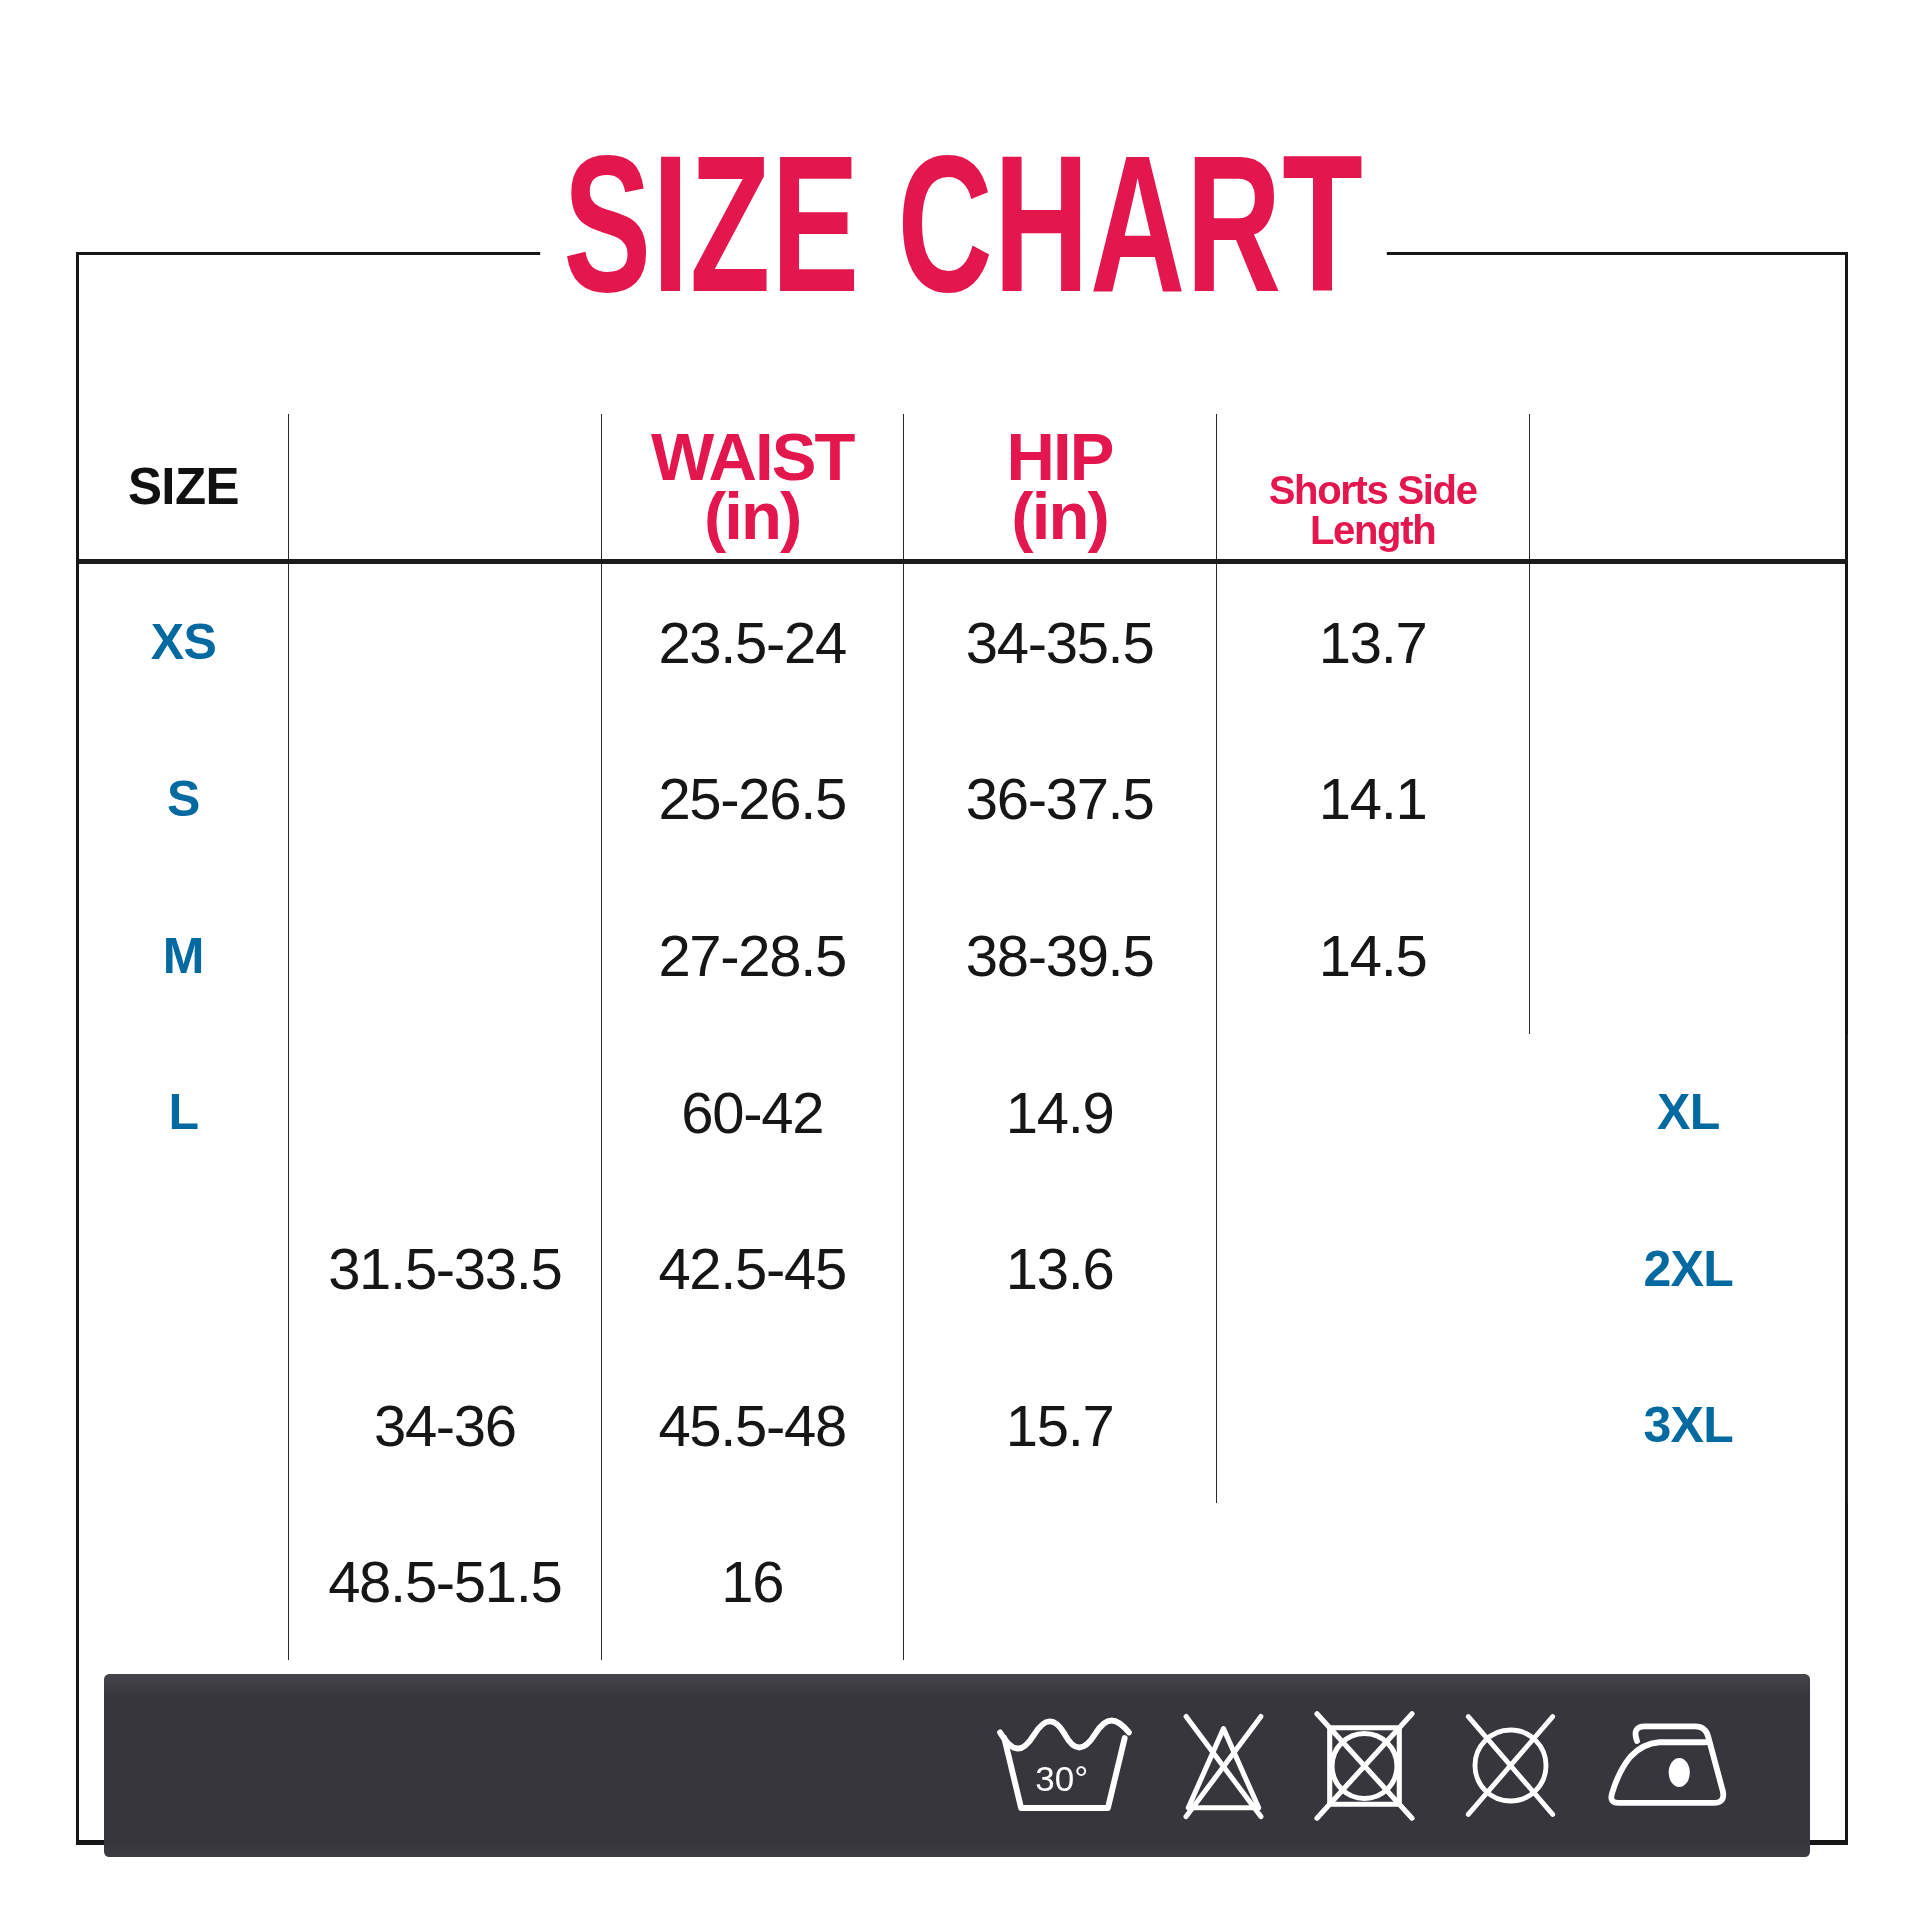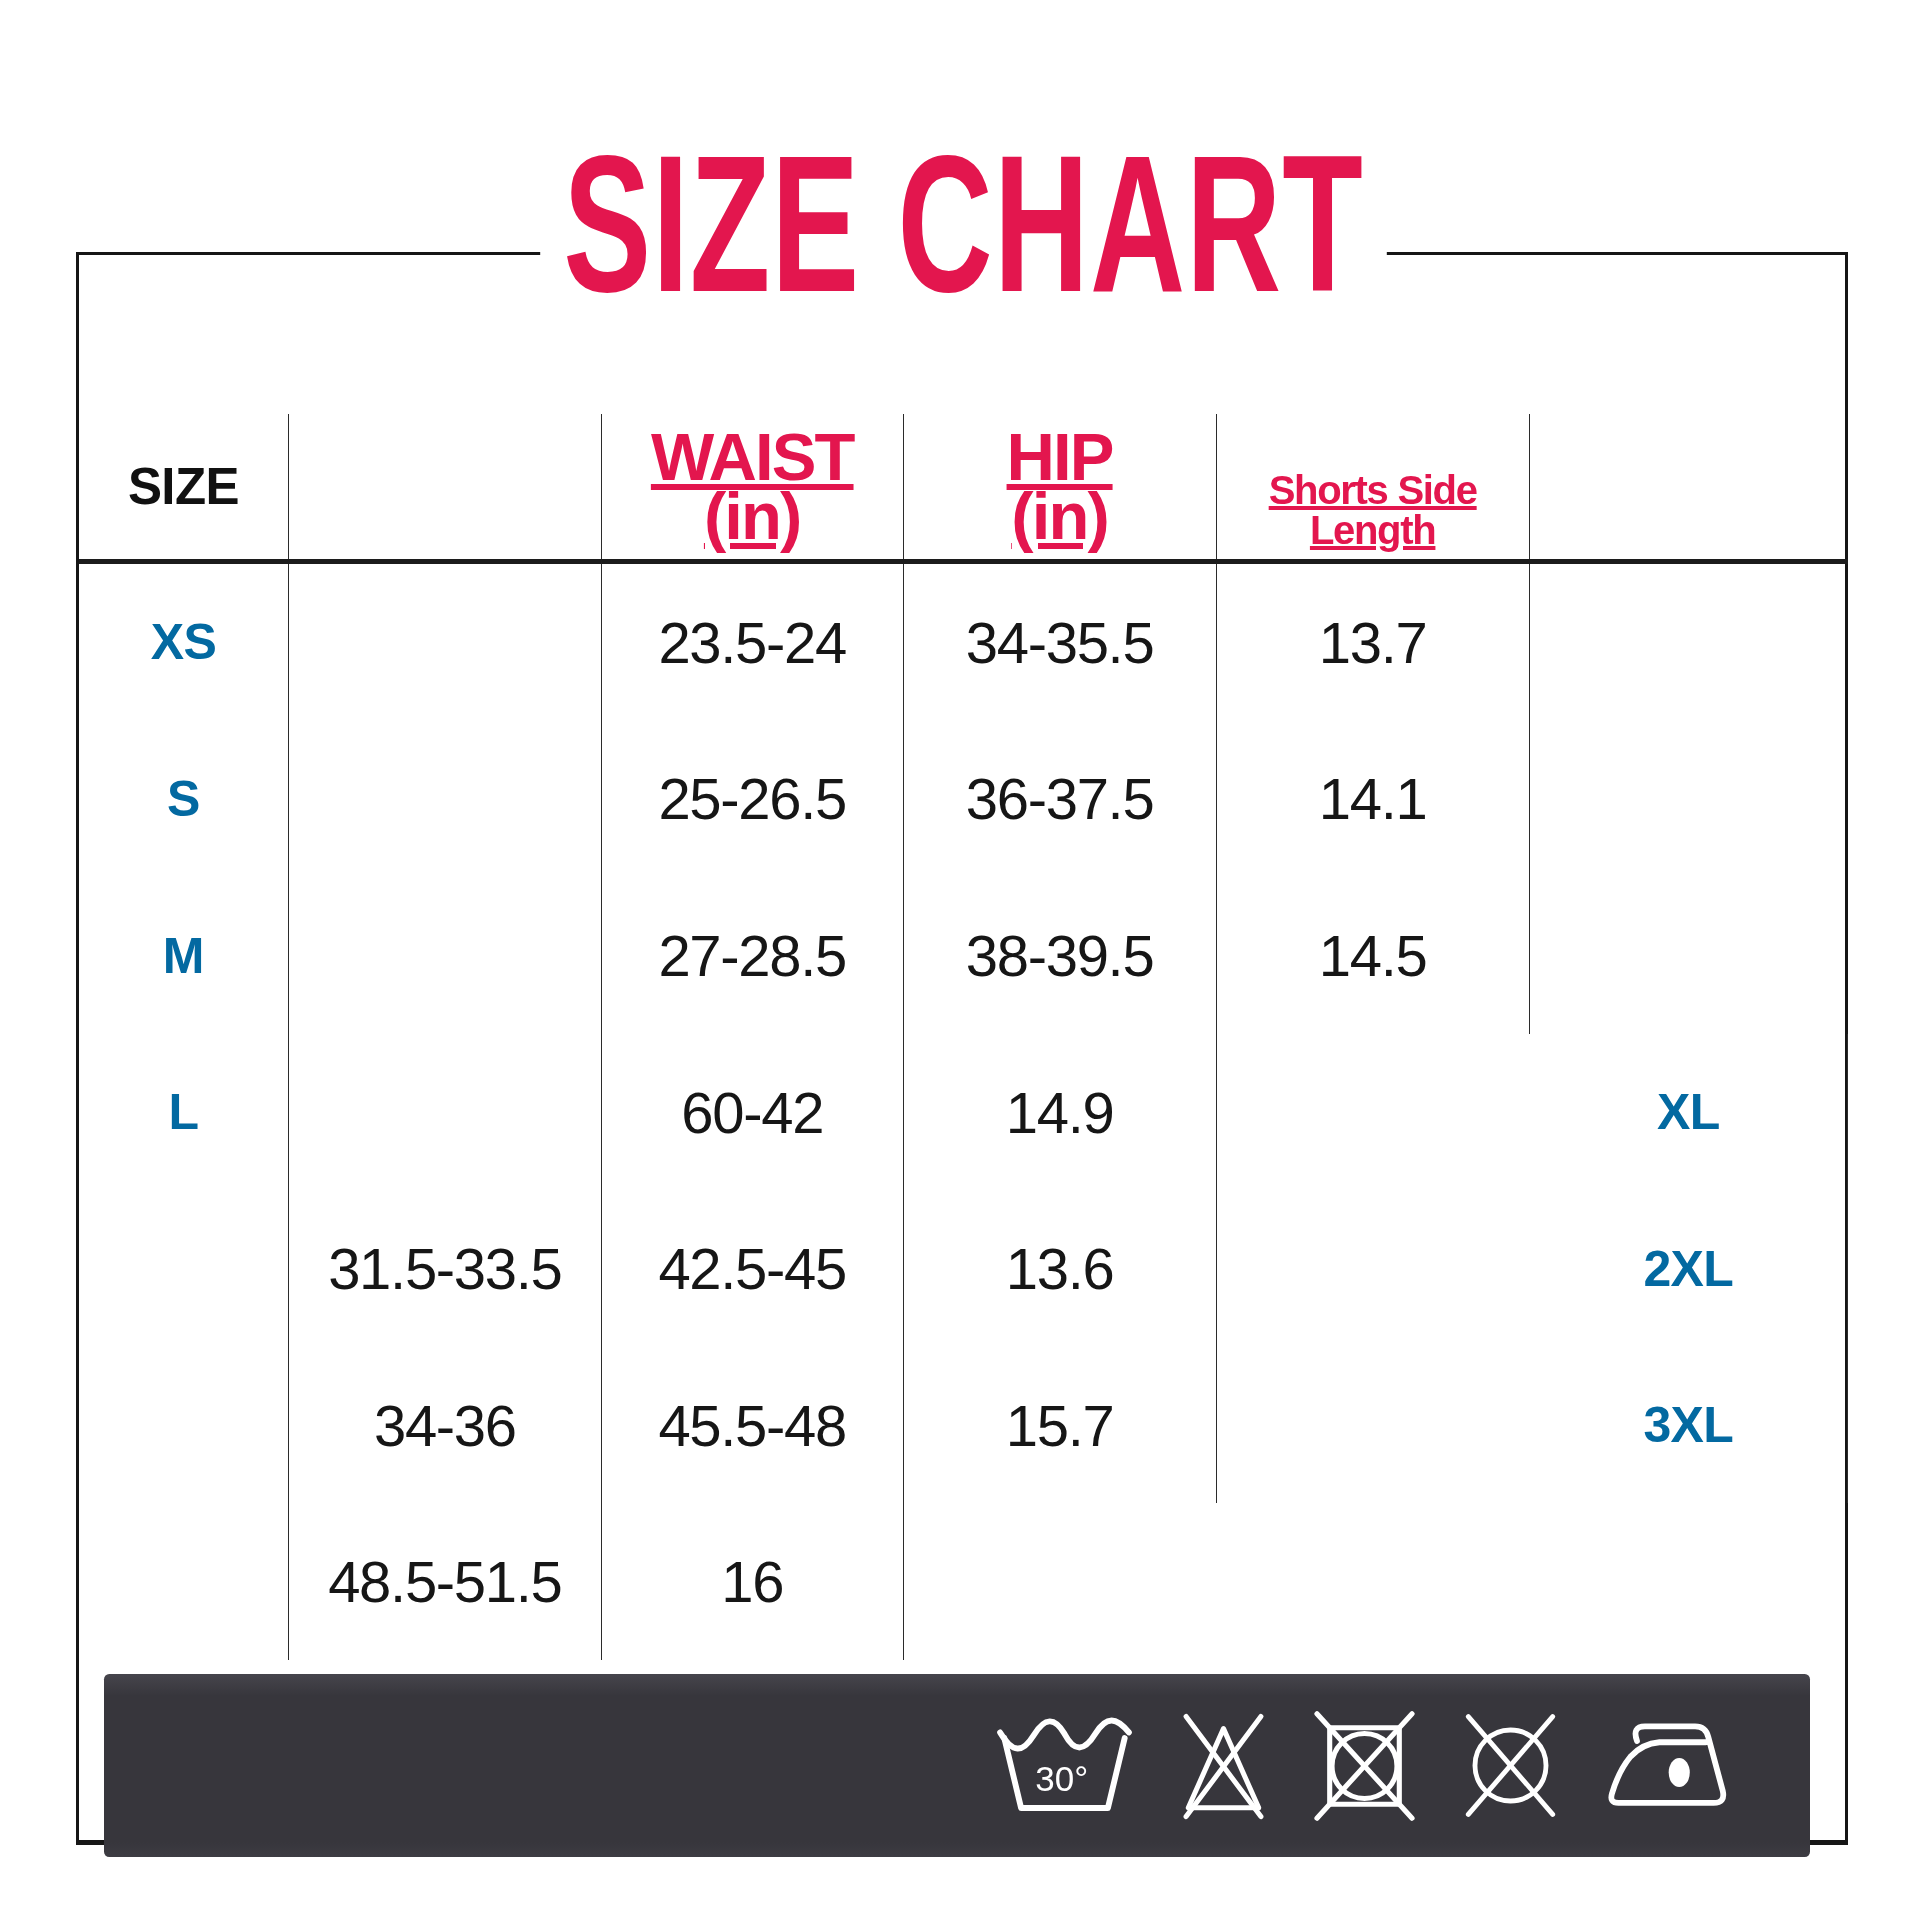--- a/index.html
+++ b/index.html
@@ -20,21 +20,21 @@
   
   .table{position:absolute;left:79px;top:414px;width:1769px;height:1246px;z-index:2;
          display:grid;
          grid-template-columns:11.86% 17.7% 17.05% 17.7% 17.7% auto;
          grid-template-rows:145px 5.2px repeat(7,1fr);}
   .c{display:flex;flex-direction:column;align-items:center;justify-content:center;box-sizing:border-box;}
   .vline{border-right:1.9px solid #2b2b2b;}
   .divider{grid-column:1/-1;background:#1c1c1c;}
 
   .h-size{font-weight:700;font-size:51px;color:#111;letter-spacing:-0.6px;}
-  .h-pink{color:#E3164E;font-weight:700;font-size:67px;line-height:0.88;letter-spacing:-1.9px;text-align:center;text-decoration:underline;}
+  .h-pink{color:#E3164E;font-weight:700;font-size:67px;line-height:0.88;letter-spacing:-1.9px;text-align:center;}
   .h-pink .ln{display:block;}
   .h-pink-small{font-size:40px;line-height:0.98;letter-spacing:-1.3px;margin-top:48px;}
 
   .lbl{font-weight:700;font-size:50px;color:#0369a1;letter-spacing:-0.6px;}
   .val{font-weight:400;font-size:58px;color:#161616;letter-spacing:-1.3px;white-space:nowrap;}
 
   
   .bar{position:absolute;left:104px;top:1674px;width:1706px;height:183px;box-sizing:border-box;
        background:linear-gradient(180deg,#46454c 0%,#37363c 12%,#37363c 92%,#3d3c43 100%);
        border-radius:5.2px;display:flex;align-items:center;justify-content:flex-end;

